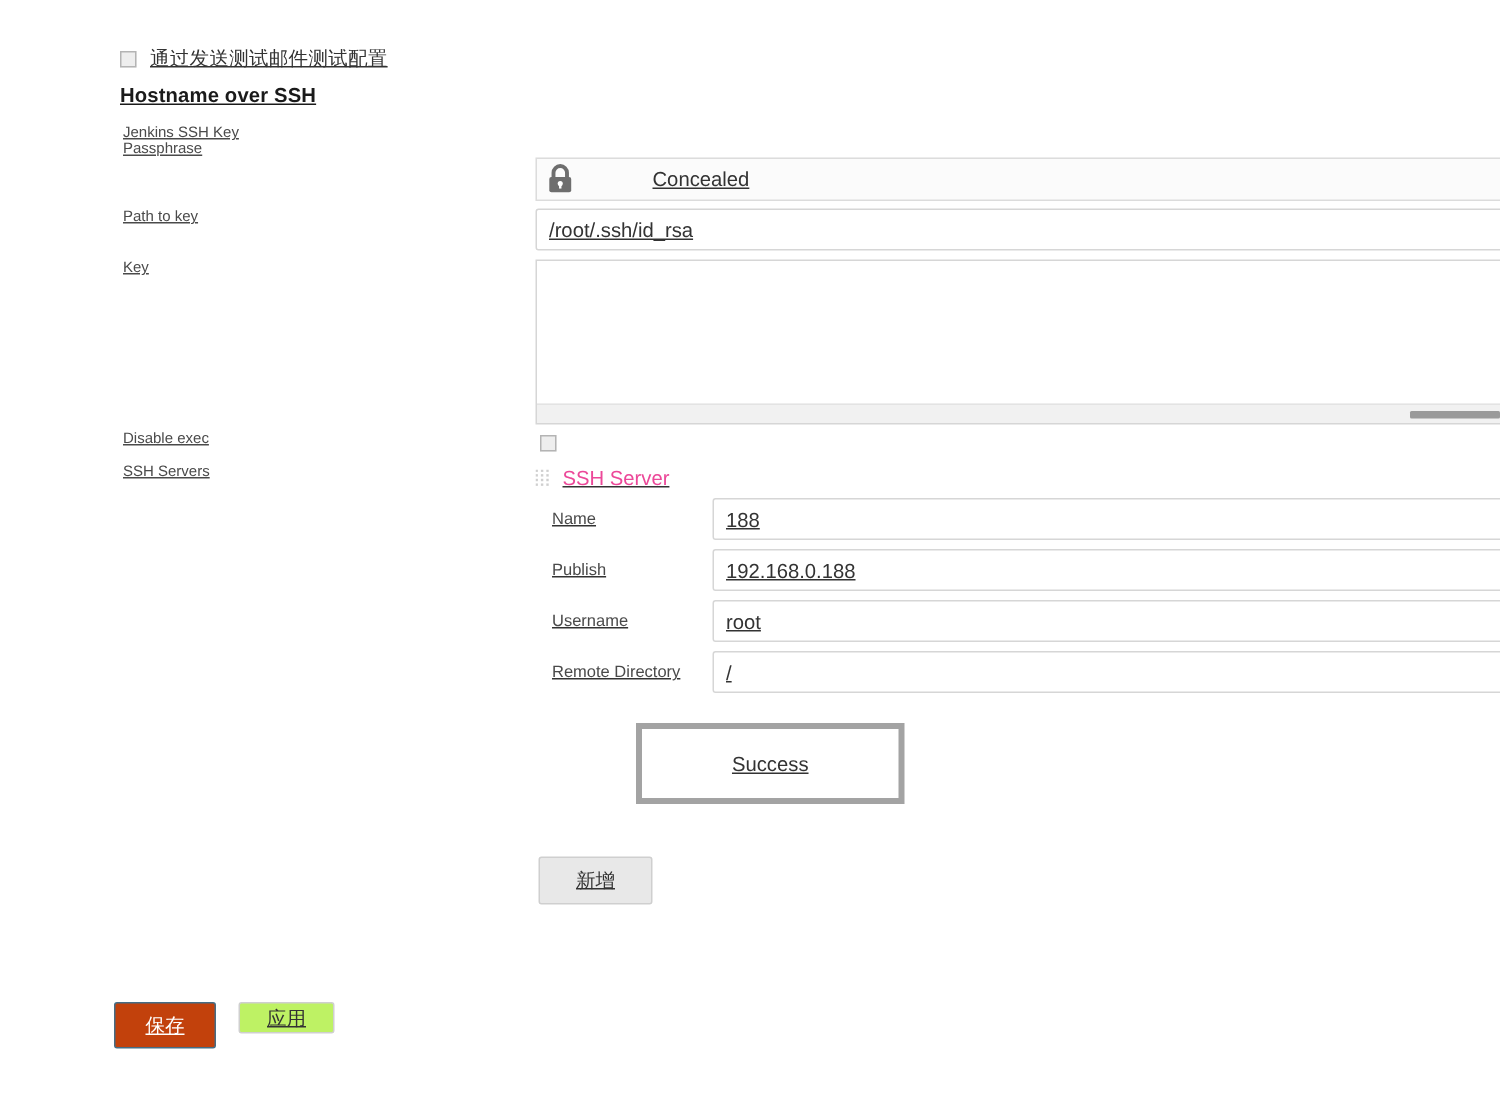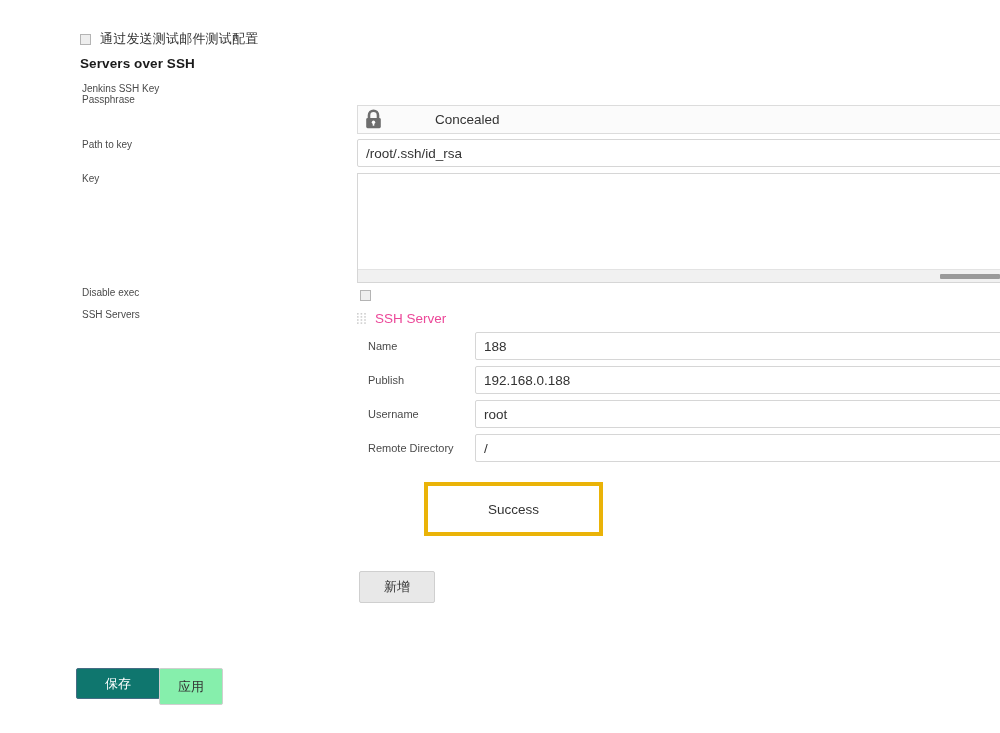--- a/index.html
+++ b/index.html
@@ -16,21 +16,21 @@
   }
 
   #root {
     position: relative;
     width: 1000px;
     height: 733px;
     background: #ffffff;
   }
 
   
-  .abs { position: absolute; }
+  .abs { position: absolute; text-decoration: underline; }
   .label {
     color: #4a4a4a;
     font-size: 10px;
     font-family: "Liberation Sans", sans-serif;
     white-space: nowrap;
   }
 
   
   .test-row {
     left: 80px;
@@ -198,21 +198,21 @@
     padding: 0 8px;
     outline: none;
   }
 
   
   .success-box {
     left: 424px;
     top: 482px;
     width: 179px;
     height: 54px;
-    border: 4px solid #eab308;
+    border: 4px solid #a3a3a3;
     background: #ffffff;
     display: flex;
     align-items: center;
     justify-content: center;
   }
   .success-text {
     font-size: 13.5px;
     color: #333333;
   }
 
@@ -229,57 +229,57 @@
     font-size: 13px;
     color: #333333;
     cursor: pointer;
     padding: 0;
   }
 
   
   .save-btn {
     left: 76px;
     top: 668px;
-    width: 84px;
+    width: 68px;
     height: 31px;
-    background: #0f766e;
+    background: #c2410c;
     border: 1px solid #456c84;
     border-radius: 2px;
     color: #ffffff;
     font-family: "Liberation Sans", sans-serif;
     font-size: 13px;
     cursor: pointer;
     padding: 4px;
   }
   .apply-btn {
     left: 159px;
     top: 668px;
     width: 64px;
-    height: 37px;
-    background: #86efac;
+    height: 21px;
+    background: #bef264;
     border: 1px solid #cfcfcf;
     border-radius: 2px;
     color: #333333;
     font-family: "Liberation Sans", sans-serif;
     font-size: 13px;
     cursor: pointer;
     padding: 0;
   }
 </style>
 </head>
 <body>
 
 <div id="root">
 
   <div class="abs test-row">
     <span class="chk"></span>
     <span class="label-cn">通过发送测试邮件测试配置</span>
   </div>
 
-  <div class="abs section-title">Servers over SSH</div>
+  <div class="abs section-title">Hostname over SSH</div>
 
   <div class="abs label lbl-jenkins">Jenkins SSH Key</div>
   <div class="abs label lbl-pass">Passphrase</div>
   <div class="abs label lbl-path">Path to key</div>
   <div class="abs label lbl-key">Key</div>
   <div class="abs label lbl-disable">Disable exec</div>
   <div class="abs label lbl-sshserv">SSH Servers</div>
 
   <div class="abs passphrase-box">
     <svg class="lock-icon" width="19" height="21" viewBox="0 0 19 21">

